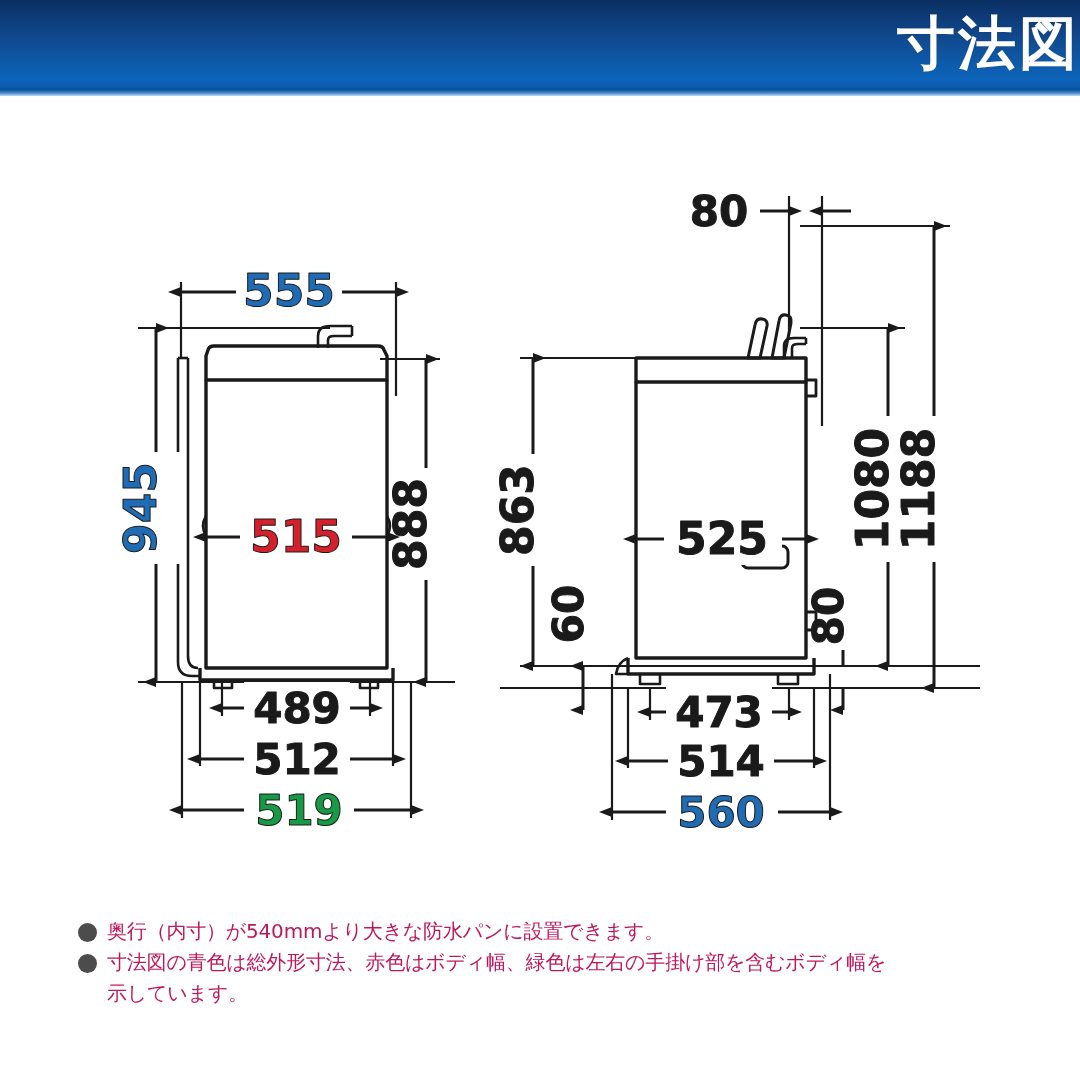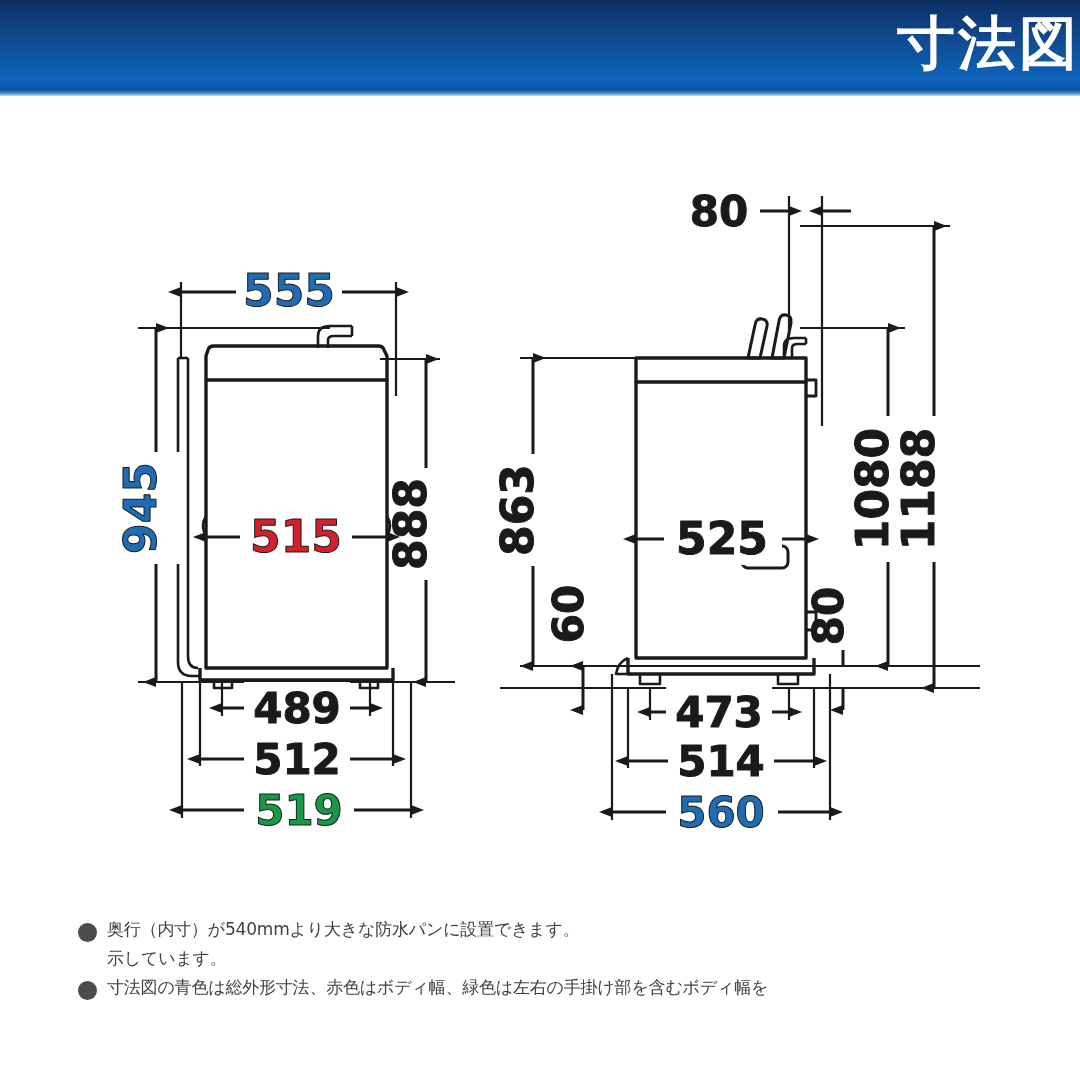--- a/index.html
+++ b/index.html
@@ -84,23 +84,23 @@
     width: 19px;
     height: 19px;
     border-radius: 50%;
     background: #4c4c4c;
     flex: 0 0 auto;
     margin-top: 5px;
     margin-right: 10px;
   }
   .note-bullet.spacer { background: transparent; }
   .note-text {
-    font-size: 17px;
+    font-size: 20px;
     line-height: 1.30;
-    color: #404040;
+    color: #be185d;
     letter-spacing: -0.2px;
     white-space: pre-wrap;
   }
 </style>
 </head>
 <body>
 
 <div id="page">
 
   <div id="header-banner">
@@ -352,22 +352,22 @@
       </g>
     </svg>
   </div>
 
   <div id="footer-notes">
     <div class="note-row">
       <span class="note-bullet"></span>
       <span class="note-text">奥行（内寸）が540mmより大きな防水パンに設置できます。</span>
     </div>
     <div class="note-row">
+      <span class="note-bullet"></span>
+      <span class="note-text">寸法図の青色は総外形寸法、赤色はボディ幅、緑色は左右の手掛け部を含むボディ幅を</span>
+    </div>
+    <div class="note-row">
       <span class="note-bullet spacer"></span>
       <span class="note-text">示しています。</span>
     </div>
-    <div class="note-row">
-      <span class="note-bullet"></span>
-      <span class="note-text">寸法図の青色は総外形寸法、赤色はボディ幅、緑色は左右の手掛け部を含むボディ幅を</span>
-    </div>
   </div>
 
 </div>
 
 </body></html>

